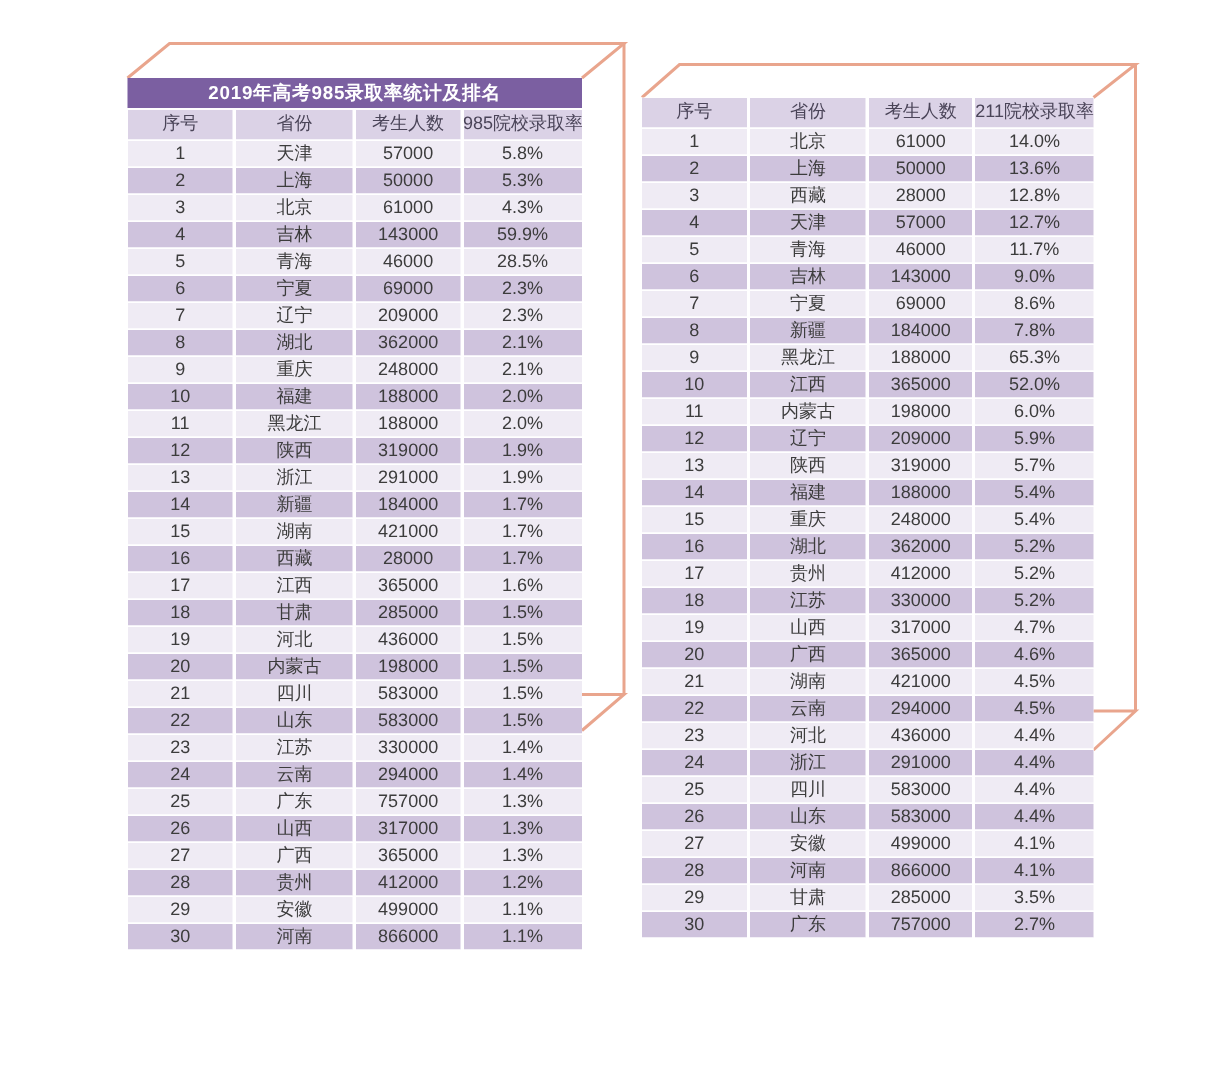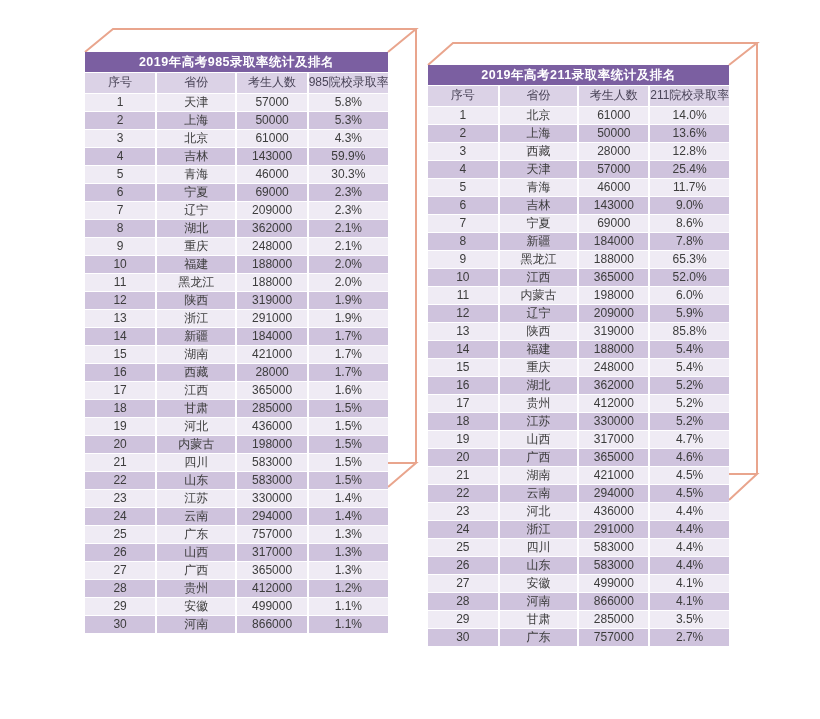--- a/index.html
+++ b/index.html
@@ -107,21 +107,21 @@
           <tr>
             <td>4</td>
             <td>吉林</td>
             <td>143000</td>
             <td>59.9%</td>
           </tr>
           <tr>
             <td>5</td>
             <td>青海</td>
             <td>46000</td>
-            <td>30.3%</td>
+            <td>28.5%</td>
           </tr>
           <tr>
             <td>6</td>
             <td>宁夏</td>
             <td>69000</td>
             <td>2.3%</td>
           </tr>
           <tr>
             <td>7</td>
             <td>辽宁</td>
@@ -264,21 +264,20 @@
             <td>30</td>
             <td>河南</td>
             <td>866000</td>
             <td>1.1%</td>
           </tr>
         </tbody>
     </table>
   </div>
 
   <div class="tablewrap right">
-    <div class="titlebar">2019年高考211录取率统计及排名</div>
     <table>
       <colgroup>
           <col class="c1">
           <col class="c2">
           <col class="c3">
           <col class="c4">
         </colgroup>
       <thead>
         <tr>
           <th>序号</th>
@@ -303,21 +302,21 @@
           <tr>
             <td>3</td>
             <td>西藏</td>
             <td>28000</td>
             <td>12.8%</td>
           </tr>
           <tr>
             <td>4</td>
             <td>天津</td>
             <td>57000</td>
-            <td>25.4%</td>
+            <td>12.7%</td>
           </tr>
           <tr>
             <td>5</td>
             <td>青海</td>
             <td>46000</td>
             <td>11.7%</td>
           </tr>
           <tr>
             <td>6</td>
             <td>吉林</td>
@@ -357,21 +356,21 @@
           <tr>
             <td>12</td>
             <td>辽宁</td>
             <td>209000</td>
             <td>5.9%</td>
           </tr>
           <tr>
             <td>13</td>
             <td>陕西</td>
             <td>319000</td>
-            <td>85.8%</td>
+            <td>5.7%</td>
           </tr>
           <tr>
             <td>14</td>
             <td>福建</td>
             <td>188000</td>
             <td>5.4%</td>
           </tr>
           <tr>
             <td>15</td>
             <td>重庆</td>

